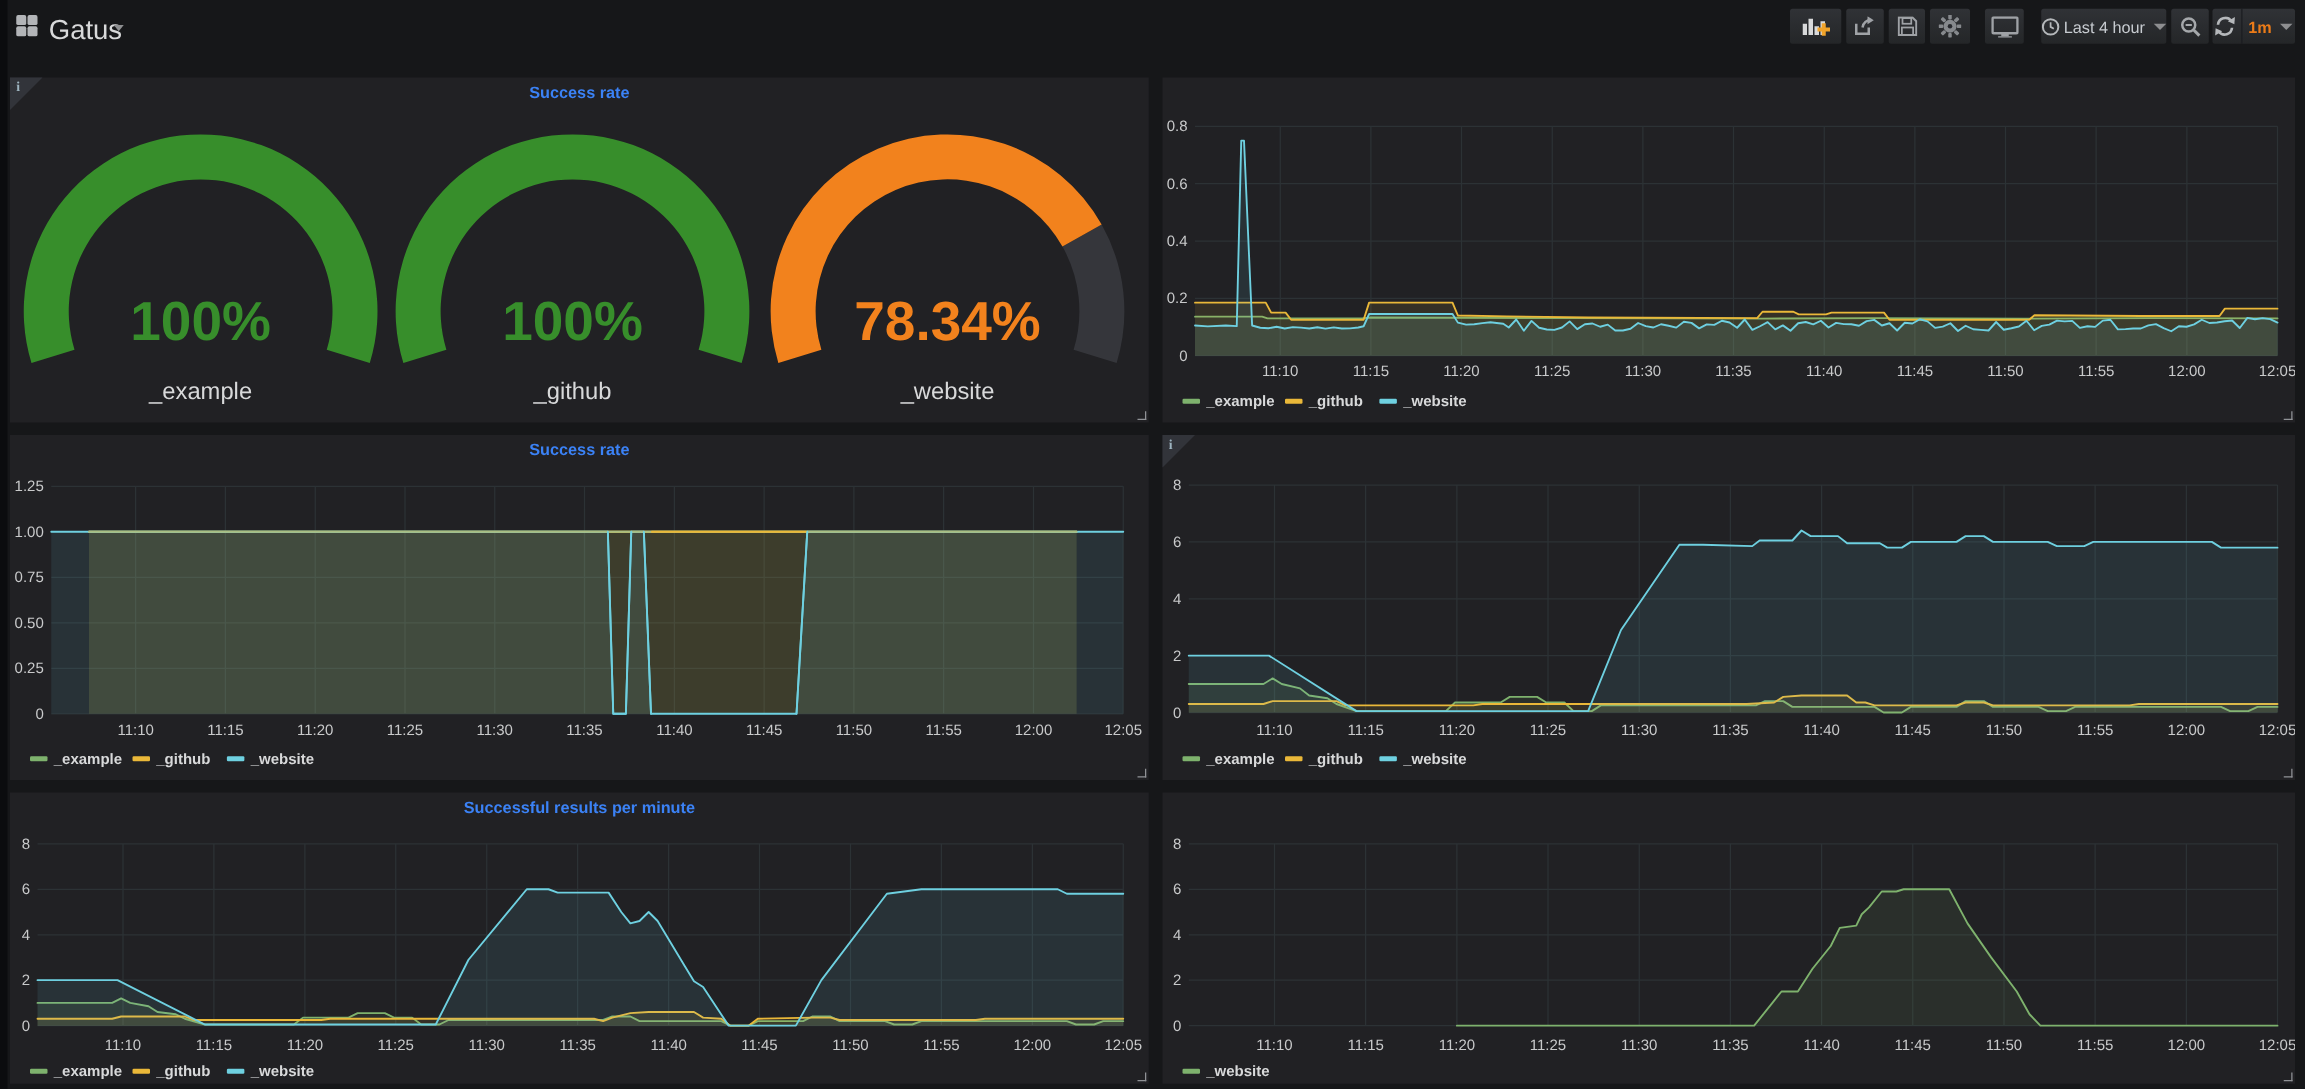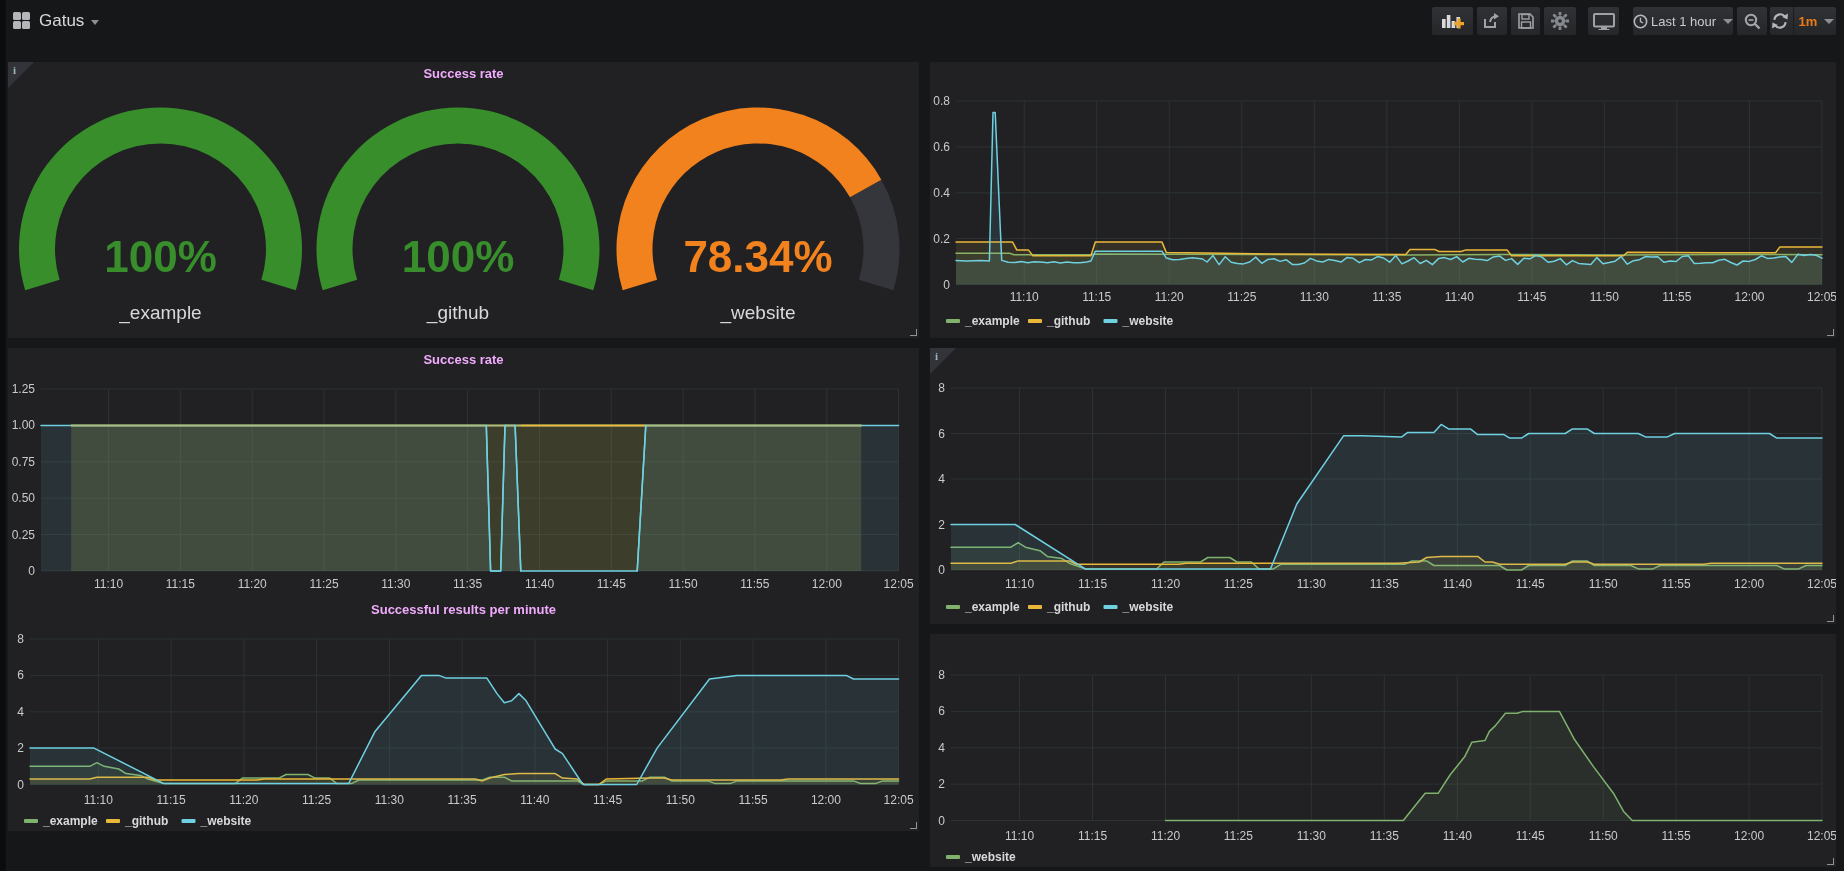--- a/index.html
+++ b/index.html
@@ -1,23 +1,23 @@
 <!DOCTYPE html>
 <html><head><meta charset="utf-8"><style>
 * { margin:0; padding:0; box-sizing:border-box; }
 body { width:1844px; height:871px; background:#161719; font-family:"Liberation Sans",sans-serif; overflow:hidden; position:relative; }
 .sideedge { position:absolute; left:0; top:0; width:6px; height:871px; background:#0b0c0e; }
 .nav { position:absolute; left:6px; top:0; right:0; height:42px; }
-.navtitle { position:absolute; left:33px; top:11px; font-size:17px; color:#d8d9da; }
+.navtitle { position:absolute; left:33px; top:11px; font-size:22px; color:#d8d9da; }
 .navcaret { position:absolute; left:85px; top:20px; width:0; height:0; border-left:4.5px solid transparent; border-right:4.5px solid transparent; border-top:5.5px solid #8d8e90; }
 .gridicon { position:absolute; left:7px; top:12px; width:17px; height:17px; }
 .gridicon div { position:absolute; width:8px; height:8px; background:#b3b5b8; border-radius:1.5px; }
 .btn { position:absolute; top:7px; height:28px; background:linear-gradient(180deg,#303236,#242628); border-radius:2px; display:flex; align-items:center; justify-content:center; color:#9fa2a6; }
 .panel { position:absolute; background:#212124; }
-.ptitle { position:absolute; top:4px; left:0; right:0; text-align:center; font-size:13px; font-weight:bold; color:#f0abfc; }
+.ptitle { position:absolute; top:4px; left:0; right:0; text-align:center; font-size:13px; font-weight:bold; color:#3b82f6; }
 .tick { font-size:12px; fill:#c9cacb; font-family:"Liberation Sans",sans-serif; }
 .leg { font-size:12px; fill:#d8d9da; font-family:"Liberation Sans",sans-serif; font-weight:bold;}
 .gval { font-size:44px; font-weight:bold; font-family:"Liberation Sans",sans-serif; }
 .glab { font-size:19px; fill:#d8d9da; font-family:"Liberation Sans",sans-serif; }
 .corner-info { position:absolute; left:0; top:0; width:0; height:0; border-top:26px solid #32343a; border-right:26px solid transparent; }
 .corner-i { position:absolute; left:5px; top:2px; font-size:11px; font-weight:bold; color:#9db4c0; font-family:"Liberation Serif",serif; }
 .rsz { position:absolute; right:2px; bottom:2px; width:7px; height:7px; border-right:1px solid #909296; border-bottom:1px solid #909296; }
 </style></head><body>
 <div class="sideedge"></div>
 <div class="nav">
@@ -75,21 +75,21 @@
       <rect x="1" y="1" width="20" height="12.5" rx="1" fill="none" stroke="#9fa2a6" stroke-width="2"></rect>
       <rect x="8" y="14" width="6" height="2" fill="#9fa2a6"></rect>
       <rect x="5.5" y="16" width="11" height="1.4" fill="#9fa2a6"></rect>
     </svg>
   </div>
 <div class="btn" style="left:1633px;width:100px;white-space:nowrap">
     <svg width="15" height="15" viewBox="0 0 15 15">
       <circle cx="7.5" cy="7.5" r="6.2" fill="none" stroke="#b5b8bb" stroke-width="1.6"></circle>
       <path d="M7.5 3.8 v3.7 l2.6 1.5" fill="none" stroke="#b5b8bb" stroke-width="1.4"></path>
     </svg>
-    <span style="font-size:13px;color:#c7cbd0;margin-left:3px">Last 1 hour</span>
+    <span style="font-size:13px;color:#c7cbd0;margin-left:3px">Last 4 hour</span>
     <span style="display:inline-block;width:0;height:0;border-left:5px solid transparent;border-right:5px solid transparent;border-top:5px solid #8d8e90;margin-left:7px"></span>
   </div>
 <div class="btn" style="left:1737px;width:30px">
     <svg width="17" height="17" viewBox="0 0 17 17">
       <circle cx="7" cy="7" r="5.2" fill="none" stroke="#a5a8ab" stroke-width="2"></circle>
       <line x1="4.5" y1="7" x2="9.5" y2="7" stroke="#a5a8ab" stroke-width="1.6"></line>
       <line x1="11" y1="11" x2="15.5" y2="15.5" stroke="#a5a8ab" stroke-width="2.4"></line>
     </svg>
   </div>
 <div class="btn" style="left:1770px;width:66px">
@@ -277,21 +277,21 @@
       <text x="892.0" y="240" text-anchor="middle" class="tick">12:05</text>
       <rect x="16" y="257" width="14" height="4" rx="1" fill="#7eb26d"></rect>
       <text x="35" y="263" class="leg">_example</text>
       <rect x="98.0" y="257" width="14" height="4" rx="1" fill="#eab839"></rect>
       <text x="117.0" y="263" class="leg">_github</text>
       <rect x="173.5" y="257" width="14" height="4" rx="1" fill="#6ed0e0"></rect>
       <text x="192.5" y="263" class="leg">_website</text>
     </svg>
     <div class="rsz"></div>
   </div>
-<div class="panel" style="left:8px;top:598px;width:911px;height:233px">
+<div class="panel" style="left:8px;top:634px;width:911px;height:233px">
     <div class="ptitle">Successful results per minute</div>
     <svg width="911" height="233" viewBox="0 0 911 233" style="position:absolute;left:0;top:0">
       <line x1="22" y1="186.5" x2="890.6" y2="186.5" stroke="#2c3235" stroke-width="1"></line>
       <line x1="22" y1="150.1" x2="890.6" y2="150.1" stroke="#2c3235" stroke-width="1"></line>
       <line x1="22" y1="113.8" x2="890.6" y2="113.8" stroke="#2c3235" stroke-width="1"></line>
       <line x1="22" y1="77.4" x2="890.6" y2="77.4" stroke="#2c3235" stroke-width="1"></line>
       <line x1="22" y1="41.0" x2="890.6" y2="41.0" stroke="#2c3235" stroke-width="1"></line>
       <line x1="90.4" y1="41" x2="90.4" y2="186.5" stroke="#2c3235" stroke-width="1"></line>
       <line x1="163.1" y1="41" x2="163.1" y2="186.5" stroke="#2c3235" stroke-width="1"></line>
       <line x1="235.9" y1="41" x2="235.9" y2="186.5" stroke="#2c3235" stroke-width="1"></line>

